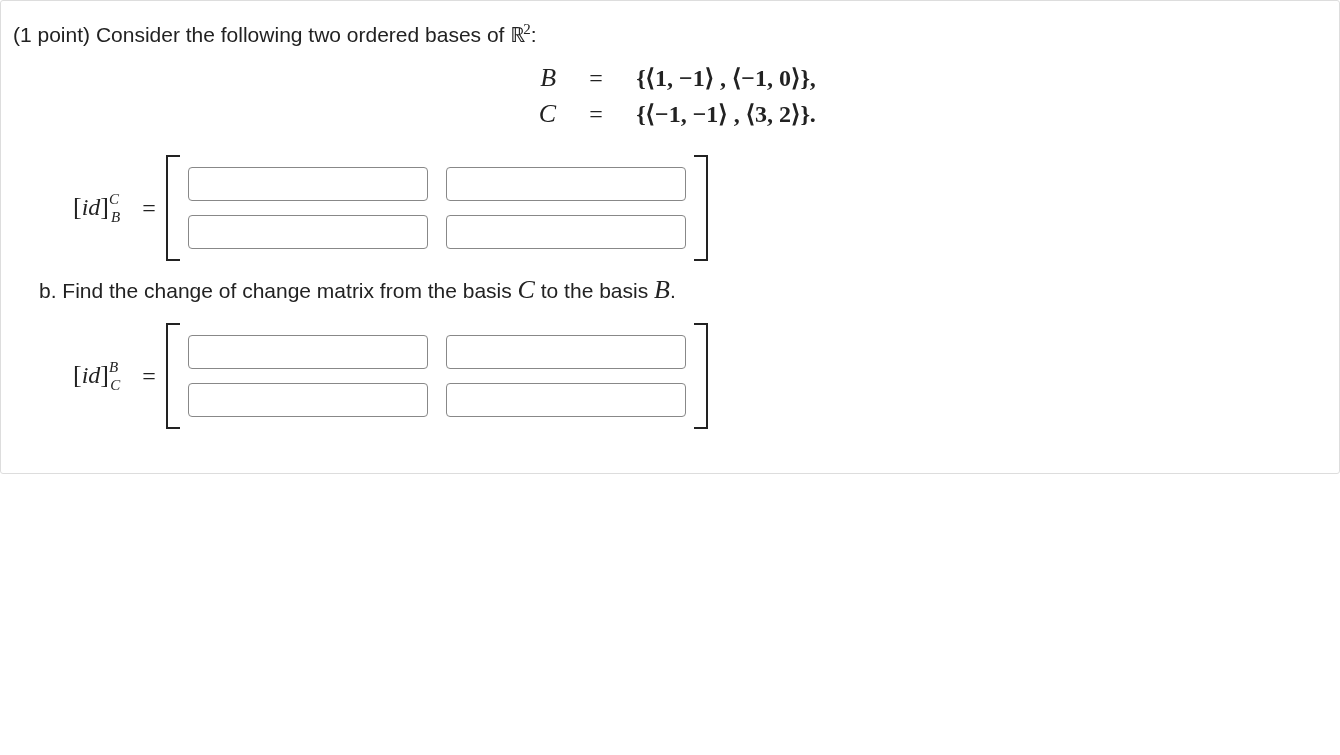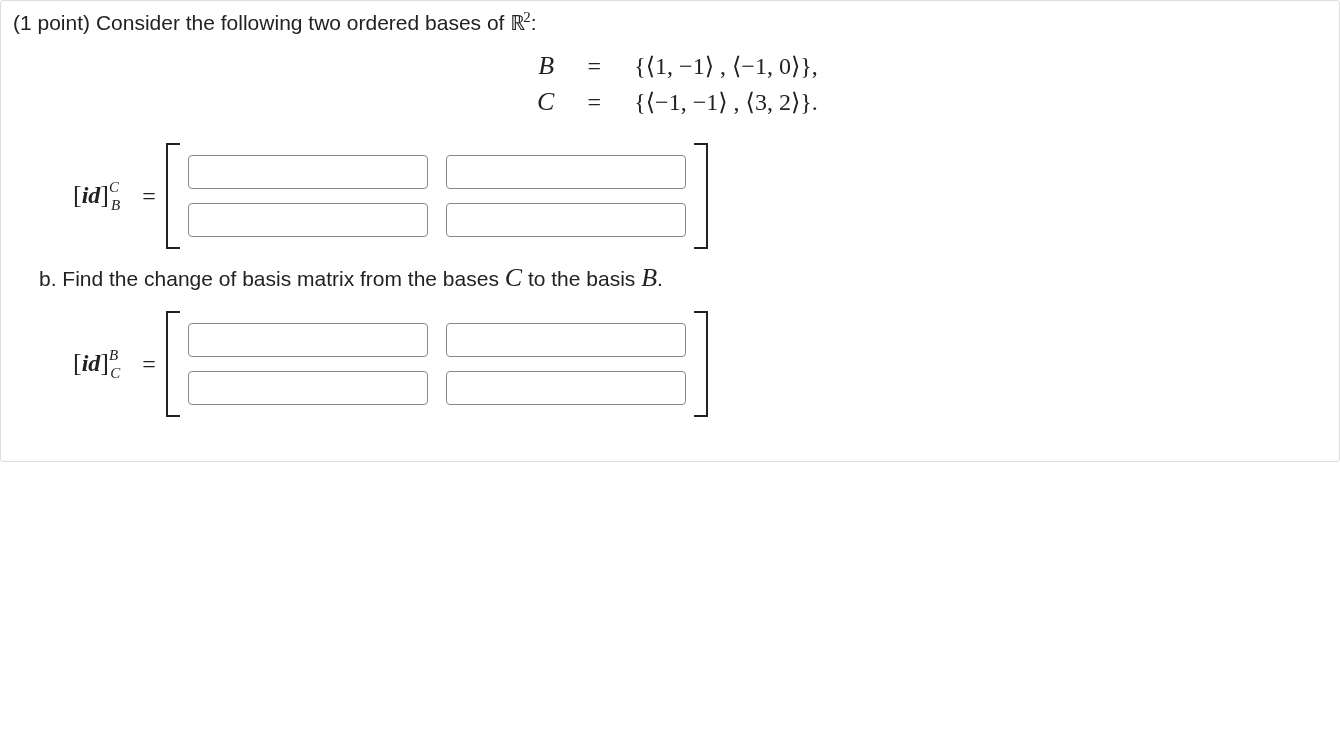--- a/index.html
+++ b/index.html
@@ -6,21 +6,21 @@
     margin: 0;
     padding: 0;
     background: #ffffff;
     font-family: Arial, Helvetica, sans-serif;
     color: #222222;
     font-size: 21px;
   }
   .page {
     width: 1340px;
     box-sizing: border-box;
-    padding: 6px 18px 30px 12px;
+    padding: 18px 18px 30px 12px;
     border: 1px solid #dddddd;
     border-radius: 3px;
     background: #ffffff;
   }
   .intro {
     margin: 0 0 14px 0;
     line-height: 1.35;
   }
   .eq-block {
     text-align: center;
@@ -41,20 +41,21 @@
   }
   .eq-cell-eq {
     display: inline-block;
     min-width: 32px;
     text-align: center;
     padding-right: 18px;
   }
   .eq-cell-val {
     display: inline-block;
     text-align: left;
+    font-weight: bold;
   }
   .eq-line { white-space: nowrap; margin-bottom: 6px; }
   .cal-B, .cal-C {
     font-family: "Brush Script MT", "Comic Sans MS", cursive;
     font-style: italic;
     font-size: 26px;
   }
   .part {
     margin: 12px 0 8px 26px;
   }
@@ -78,21 +79,21 @@
     position: relative;
     top: -2px;
   }
   .id-label .sub {
     font-size: 15px;
     vertical-align: sub;
     position: relative;
     bottom: -1px;
     left: -8px;
   }
-  .italic-id { font-style: italic; font-weight: bold; }
+  .italic-id { font-style: italic; }
   .eq-sign {
     font-family: "Times New Roman", Times, serif;
     font-size: 24px;
     margin: 0 10px 0 6px;
   }
   .matrix {
     display: flex;
     align-items: stretch;
   }
   .bracket {
@@ -185,21 +186,21 @@
         <input type="text" value="" style="">
         <input type="text" value="" style="">
       </div>
       <div class="bracket right">
           <div class="bar"></div>
         </div>
     </div>
   </div>
 
   <p class="part">
-    <span>b. Find the change of basis matrix from the bases </span><span class="cal-C">C</span><span> to the basis </span><span class="cal-B">B</span><span>.</span>
+    <span>b. Find the change of change matrix from the basis </span><span class="cal-C">C</span><span> to the basis </span><span class="cal-B">B</span><span>.</span>
   </p>
 
   <div class="answer-row">
     <span class="id-label">
       <span class="lbr">[</span><span class="italic-id">id</span><span class="rbr">]</span><span class="sup cal-B" style="font-size:15px;">B</span><span class="sub cal-C" style="font-size:15px;">C</span>
     </span>
     <span class="eq-sign">=</span>
     <div class="matrix">
       <div class="bracket left">
           <div class="bar"></div>

